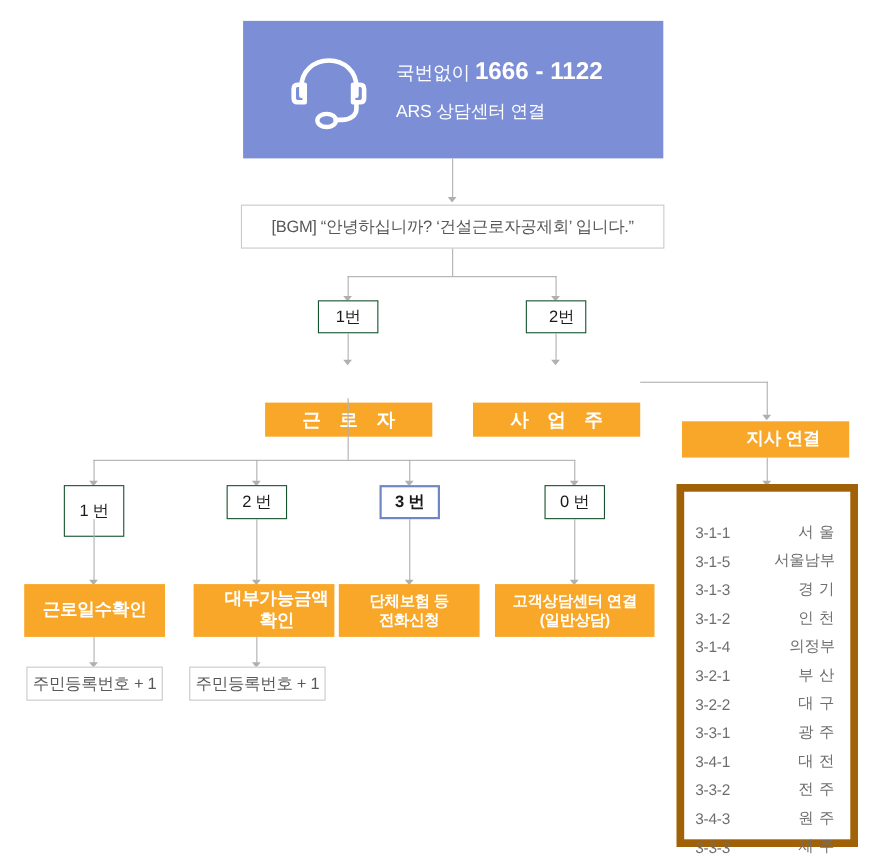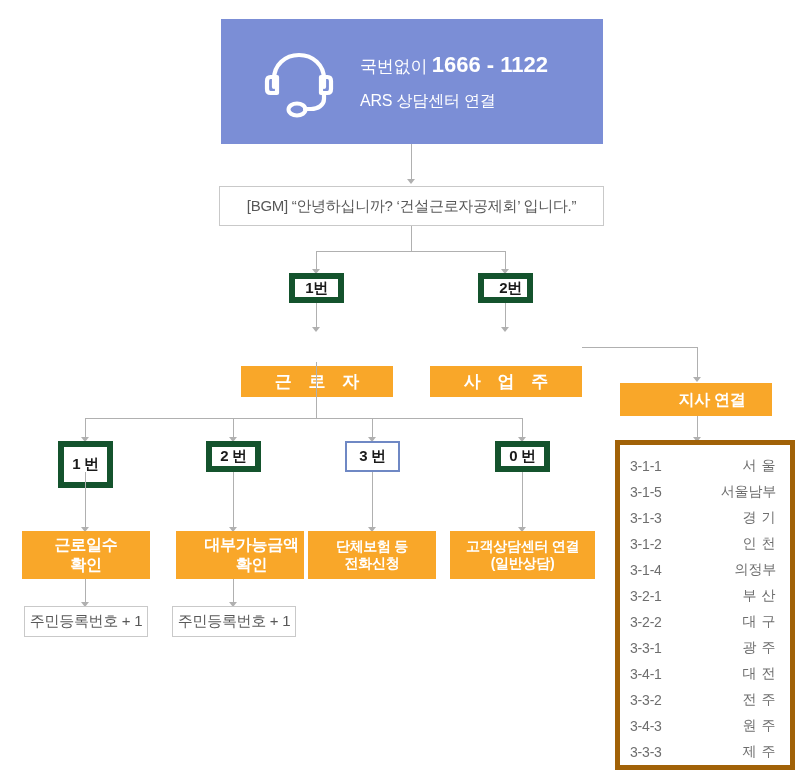--- a/index.html
+++ b/index.html
@@ -74,27 +74,26 @@
     display: flex; align-items: center; justify-content: center;
     font-size: 15px;
     letter-spacing: -0.3px;
     white-space: nowrap;
   }
 
   
   .nbox {
     position: absolute;
     background: #ffffff;
-    border: 6px solid #14532d;
+    border: 1px solid #14532d;
     color: #1a1a1a;
     display: flex; align-items: center; justify-content: center;
     font-size: 15px;
     letter-spacing: -0.3px;
     white-space: nowrap;
-    font-weight: bold;
   }
   .nbox.thick { border-width: 2px; border-color: #6f88c4; font-weight: bold; }
 
   
   .obox {
     position: absolute;
     background: #f9a729;
     color: #ffffff;
     display: flex; align-items: center; justify-content: center;
     text-align: center;
@@ -103,24 +102,24 @@
     letter-spacing: -0.3px;
   }
   .obox.wide-space { letter-spacing: 6px; text-indent: 6px; font-size: 17px; margin-top: 35px; }
   .obox.sm { font-size: 14px; }
   .obox.md { font-size: 16px; }
 
   
   #branch-list {
     position: absolute;
     left: 615px; top: 440px;
-    width: 180px; height: 330px;
-    background: #ffffff;
-    border: 5px solid #a16207;
-    padding: 8px 10px 6px 10px;
+    width: 165px; height: 330px;
+    background: #ffffff;
+    border: 7px solid #a16207;
+    padding: 24px 10px 6px 10px;
   }
   .branch-row {
     display: flex;
     align-items: center;
     height: 26px;
     color: #6e6e6e;
     font-size: 14px;
   }
   .branch-code { width: 62px; flex: 0 0 auto; letter-spacing: -0.2px; }
   .branch-name {
@@ -200,21 +199,21 @@
 
   <div class="ln v" style="left:85px; top:472px; height:56px;"></div>
   <div class="arw" style="left:81px; top:527px;"></div>
   <div class="ln v" style="left:233px; top:472px; height:56px;"></div>
   <div class="arw" style="left:229px; top:527px;"></div>
   <div class="ln v" style="left:372px; top:472px; height:56px;"></div>
   <div class="arw" style="left:368px; top:527px;"></div>
   <div class="ln v" style="left:522px; top:472px; height:56px;"></div>
   <div class="arw" style="left:518px; top:527px;"></div>
 
-  <div class="obox md" style="left:22px; top:531px; width:128px; height:48px; flex-direction:column;">
+  <div class="obox md" style="left:22px; top:531px; width:128px; height:48px; flex-direction:row;">
     <span>근로일수</span>
     <span>확인</span>
   </div>
   <div class="obox md" style="left:176px; top:531px; width:128px; height:48px; flex-direction:column;padding-left:23px;">
     <span>대부가능금액</span>
     <span>확인</span>
   </div>
   <div class="obox sm" style="left:450px; top:531px; width:145px; height:48px; flex-direction:column;">
     <span>고객상담센터 연결</span>
     <span>(일반상담)</span>

